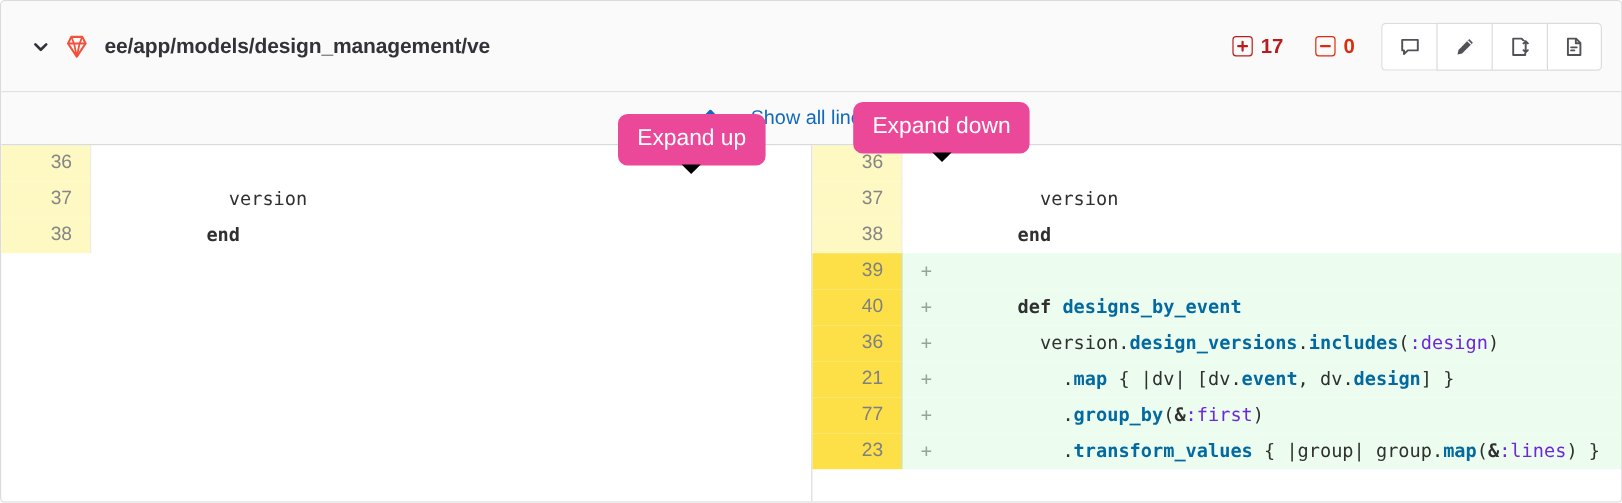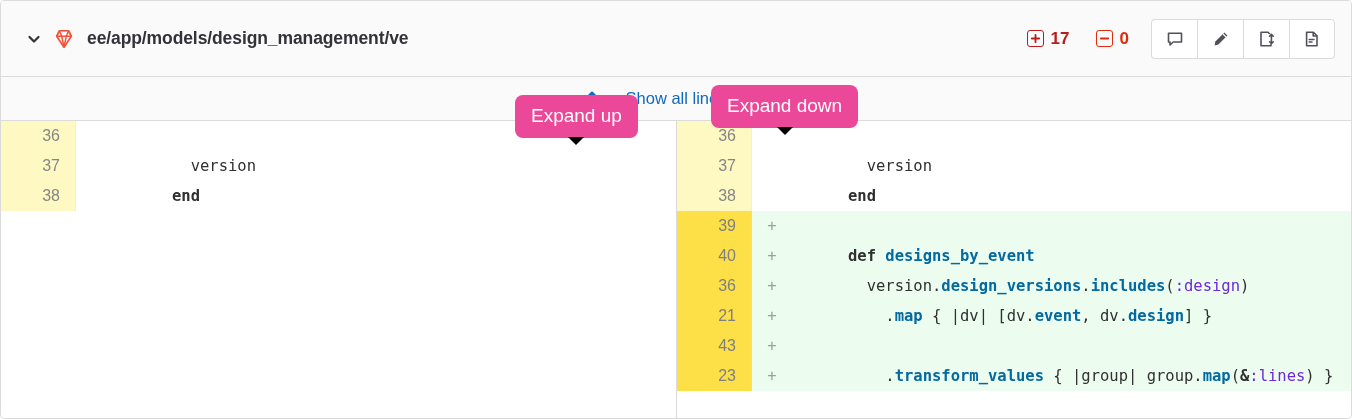--- a/index.html
+++ b/index.html
@@ -316,22 +316,23 @@
           <div class="ln">36</div>
           <div class="sign">+</div>
           <div class="code"><span>        version.</span><span class="tok-fn">design_versions</span><span>.</span><span class="tok-fn">includes</span><span>(</span><span class="tok-sym">:design</span><span>)</span></div>
         </div>
         <div class="code-line added">
           <div class="ln">21</div>
           <div class="sign">+</div>
           <div class="code"><span>          .</span><span class="tok-fn">map</span><span> { |dv| [dv.</span><span class="tok-fn">event</span><span>, dv.</span><span class="tok-fn">design</span><span>] }</span></div>
         </div>
         <div class="code-line added">
-          <div class="ln">43</div>
-          <div class="sign">+</div>
+          <div class="ln">77</div>
+          <div class="sign">+</div>
+          <div class="code"><span>          .</span><span class="tok-fn">group_by</span><span>(</span><span class="tok-kw">&amp;</span><span class="tok-sym">:first</span><span>)</span></div>
         </div>
         <div class="code-line added">
           <div class="ln">23</div>
           <div class="sign">+</div>
           <div class="code"><span>          .</span><span class="tok-fn">transform_values</span><span> { |group| group.</span><span class="tok-fn">map</span><span>(</span><span class="tok-kw">&amp;</span><span class="tok-sym">:lines</span><span>) }</span></div>
         </div>
       </div>
   </div>
 
 </div>

